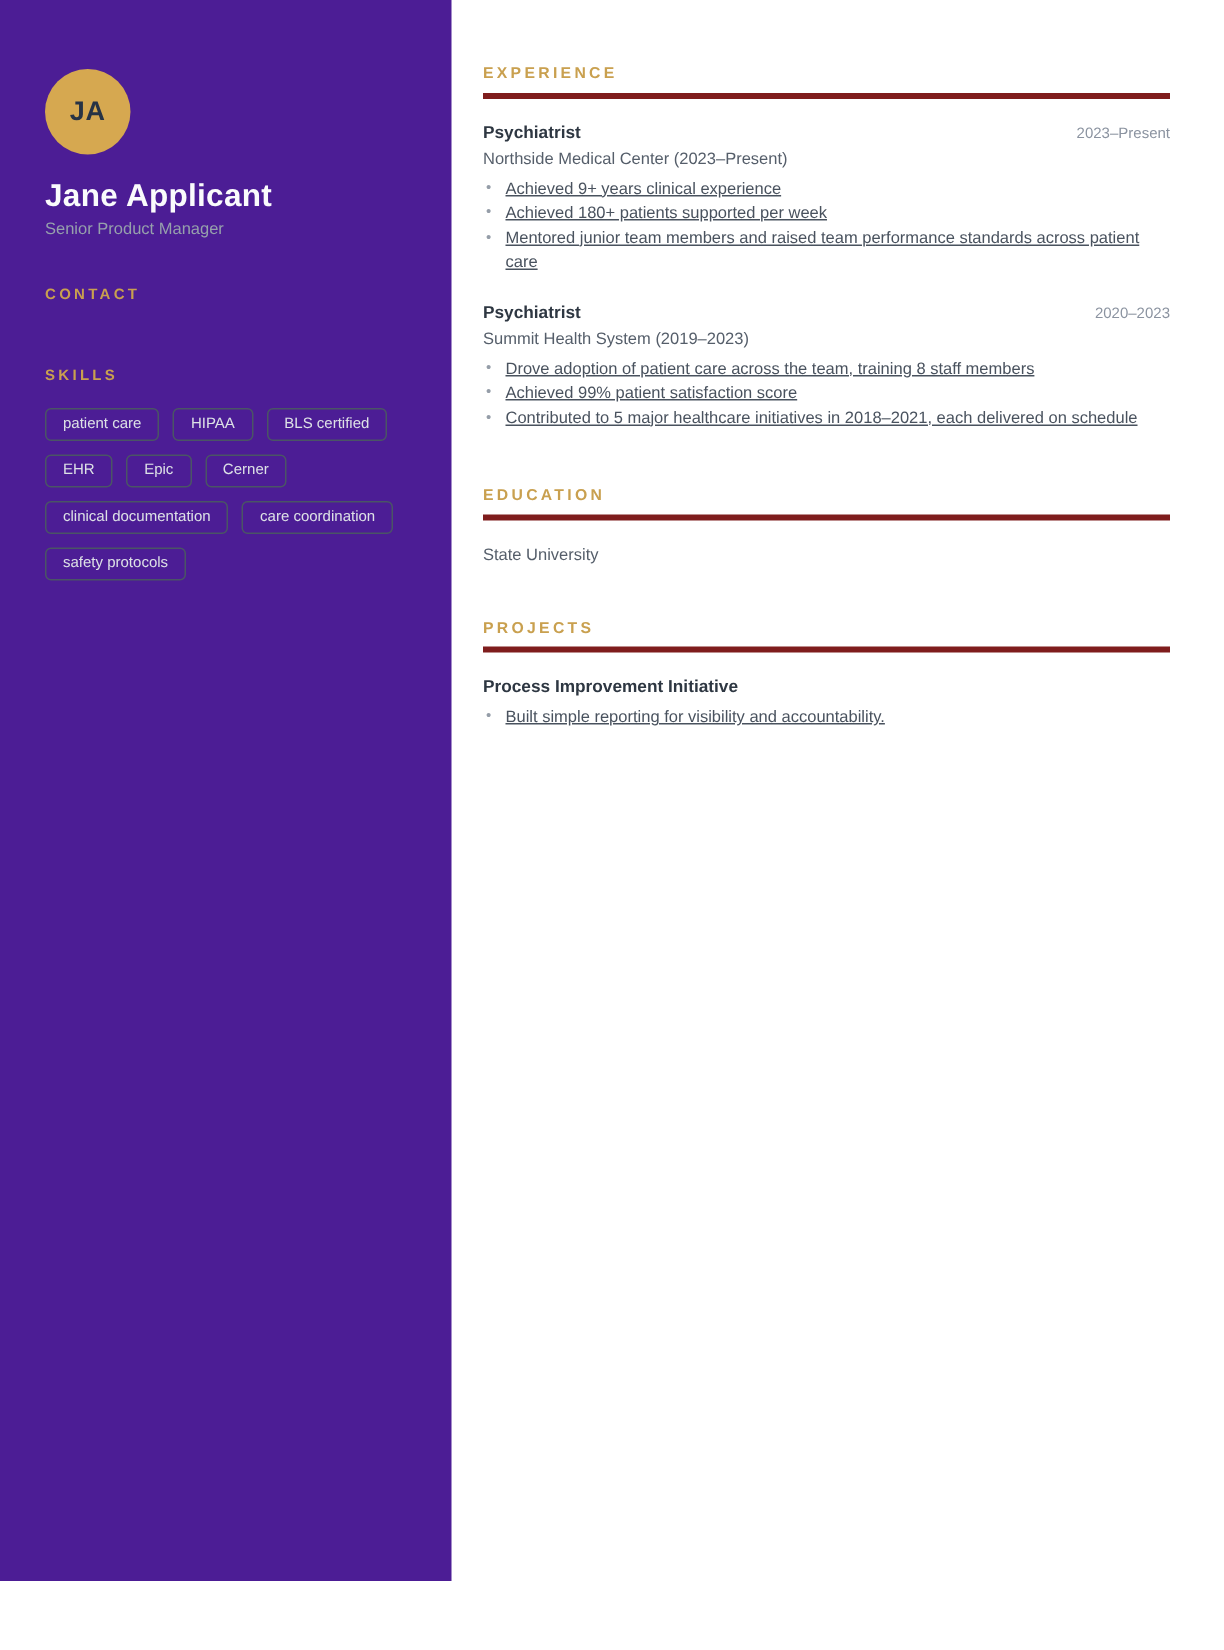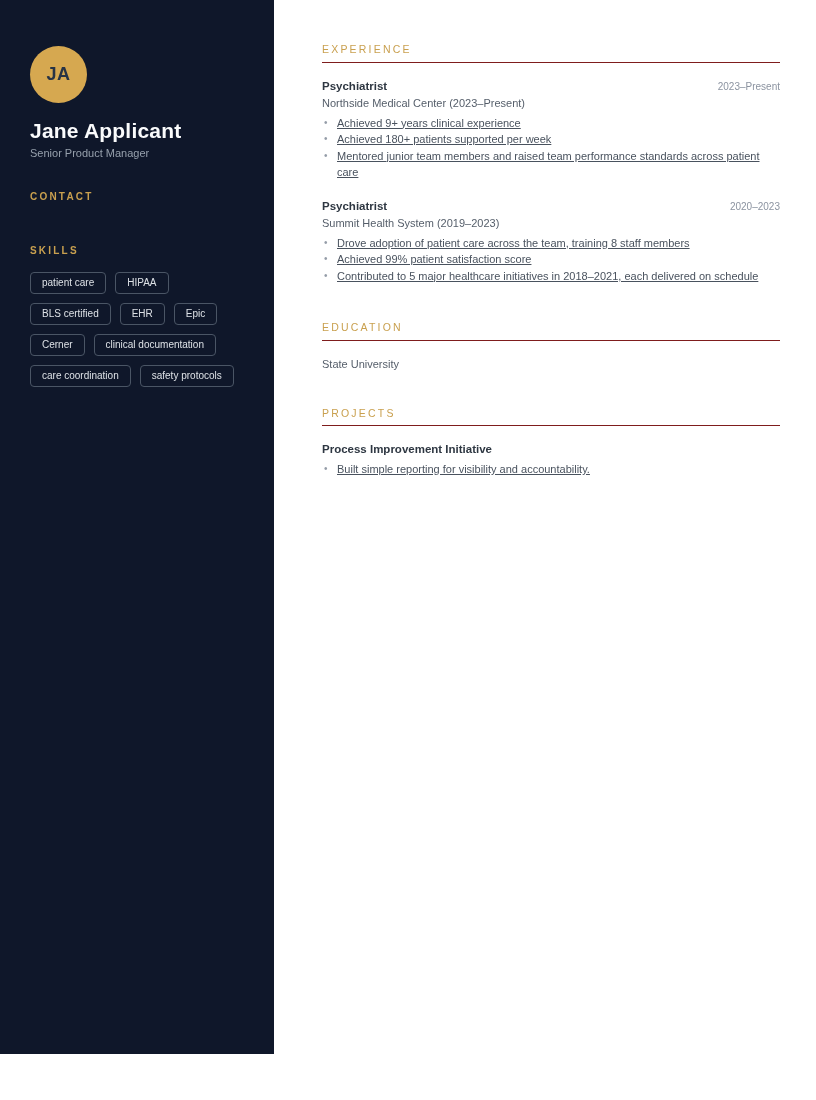--- a/index.html
+++ b/index.html
@@ -2,22 +2,22 @@
 <html><head>
 <meta charset="utf-8">
 <style>
   * { margin: 0; padding: 0; box-sizing: border-box; }
   html, body { width: 816px; height: 1100px; background: #ffffff; }
   body { font-family: "Liberation Sans", sans-serif; position: relative; }
 
   
   .sidebar {
     position: absolute; left: 0; top: 0;
-    width: 274px; height: 1054px;
-    background: #0f172a;
+    width: 301px; height: 1054px;
+    background: #4c1d95;
     padding: 46px 28px 0 30px;
   }
   .avatar {
     width: 57px; height: 57px; border-radius: 50%;
     background: #d6a850; color: #273345;
     display: flex; align-items: center; justify-content: center;
     font-weight: bold; font-size: 18px; letter-spacing: 0.5px;
   }
   .name {
     margin-top: 16px; color: #fafbfc;
@@ -41,23 +41,23 @@
   }
 
   
   .main {
     position: absolute; left: 286px; top: 0;
     width: 530px; padding: 44px 36px 0 36px;
   }
   .section { margin-top: 38px; }
   .section:first-child { margin-top: 0; }
   .section-heading {
-    color: #c9a04f; font-size: 10.5px; font-weight: normal;
+    color: #c9a04f; font-size: 10.5px; font-weight: bold;
     letter-spacing: 2.2px; text-transform: uppercase;
-    padding-bottom: 7px; border-bottom: 1px solid #7f1d1d;
+    padding-bottom: 7px; border-bottom: 4px solid #7f1d1d;
     line-height: 1;
   }
   .entry { margin-top: 17px; }
   .entry + .entry { margin-top: 19px; }
   .entry-head {
     display: flex; justify-content: space-between; align-items: baseline; text-align: right;
   }
   .entry-title { font-size: 11.5px; font-weight: bold; color: #2e3742; }
   .entry-date { font-size: 10px; color: #8b93a0; }
   .entry-sub { margin-top: 5px; font-size: 11px; color: #555e6a; }

